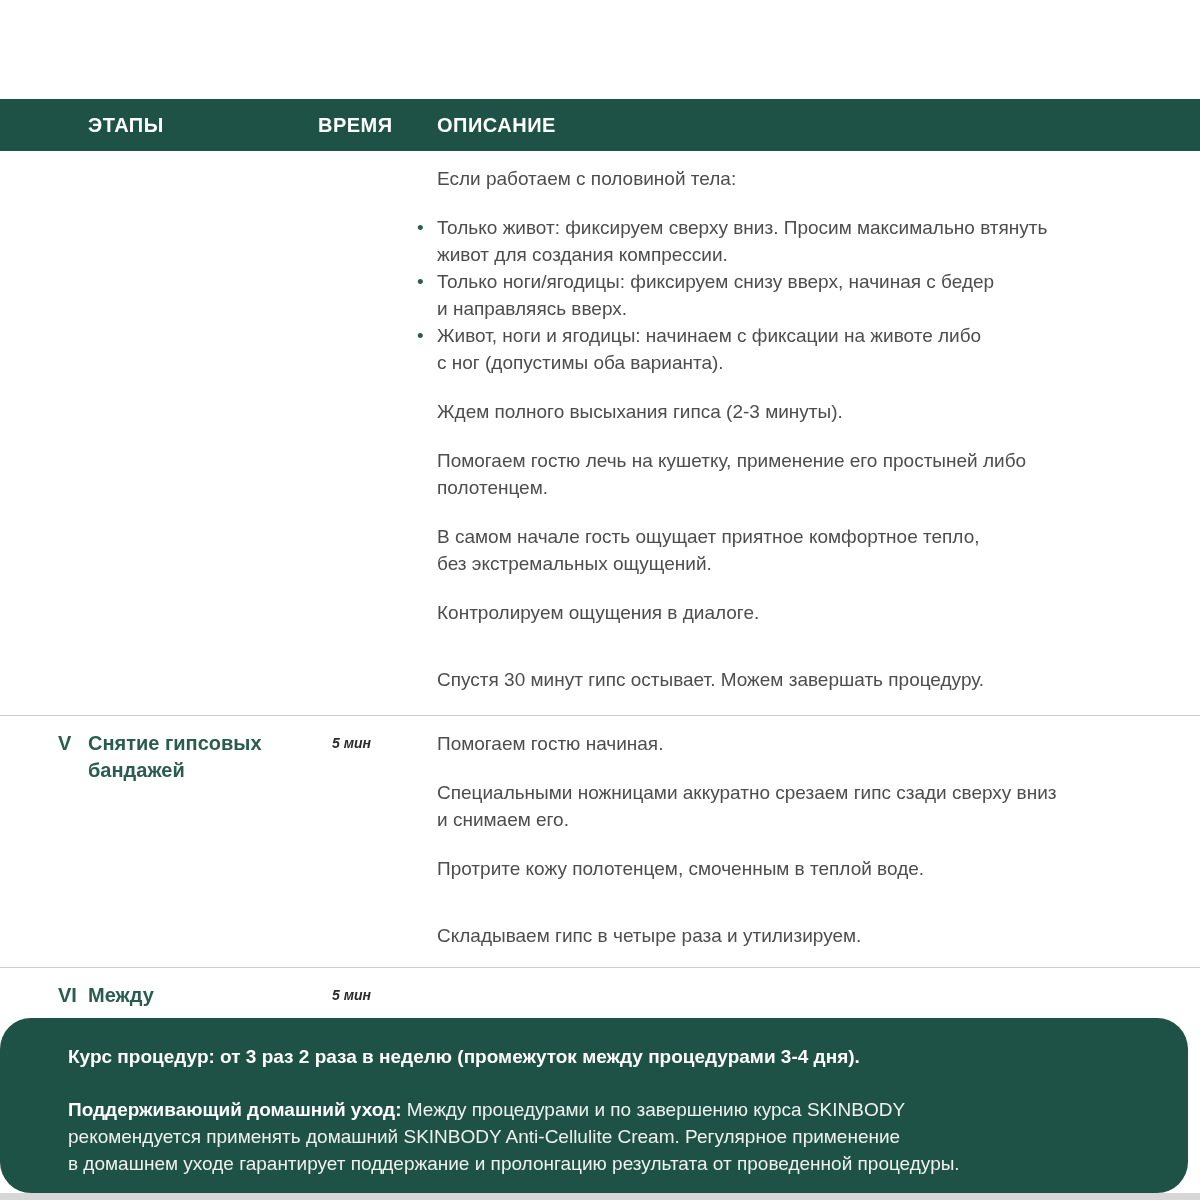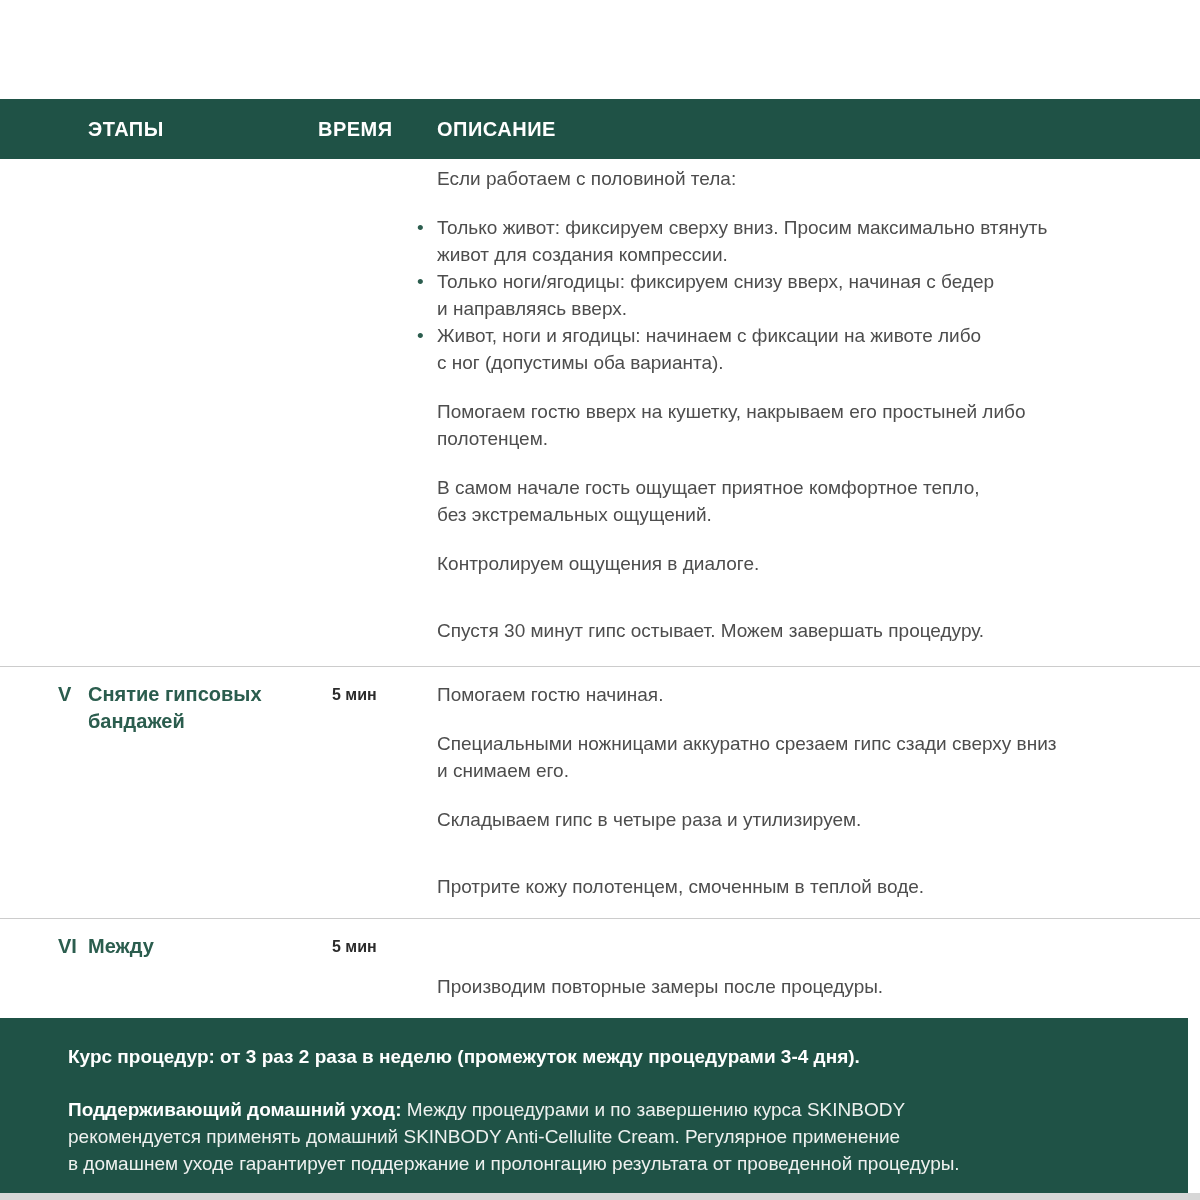--- a/index.html
+++ b/index.html
@@ -16,21 +16,21 @@
   body {
     font-family: "Liberation Sans", "DejaVu Sans", sans-serif;
     width: 1200px; height: 1200px;
     position: relative; overflow: hidden;
     color: var(--text);
   }
   .page { position: absolute; inset: 0; }
 
   
   .header-bar {
-    position: absolute; top: 99px; left: 0; right: 0; height: 60px;
+    position: absolute; top: 99px; left: 0; right: 0; height: 52px;
     background: var(--green);
     display: grid;
     grid-template-columns: 30px 244px 105px 1fr;
     padding: 0 55px 0 58px;
     align-items: center;
   }
   .header-label {
     color: #ffffff; font-size: 20px; font-weight: 700; letter-spacing: 0.5px;
   }
   .header-label.time-h { margin-left: -14px; }
@@ -44,41 +44,42 @@
     padding: 14px 55px 2px 58px;
   }
   .row.bordered { border-top: 1px solid var(--divider); }
   .row.continuation { padding-top: 6px; padding-bottom: 6px; }
 
   .stage-num, .stage-title {
     color: var(--stage-green); font-size: 20px; font-weight: 700;
     line-height: 27px; white-space: pre-line;
   }
   .time-cell {
-    color: var(--time-text); font-size: 16px; font-weight: 700; line-height: 27px;
+    color: var(--time-text); font-size: 14px; font-weight: 700; line-height: 27px; font-style: italic;
   }
   .desc { font-size: 19px; line-height: 27px; color: var(--text); }
   .desc p { margin: 0 0 22px; white-space: pre-line; }
   .desc p:last-child { margin-bottom: 16px; margin-top: 40px; }
   .desc ul { list-style: none; margin: 0 0 22px; padding: 0; }
   .desc li {
     position: relative; line-height: 27px; white-space: pre-line; margin: 0;
   }
   .desc li .dot {
     position: absolute; left: -20px; top: 0;
     color: var(--stage-green); font-size: 19px;
   }
 
   
   .footer {
     position: absolute; top: 1018px; left: 0; right: 12px; height: 175px;
     background: var(--green);
     color: var(--footer-text);
     font-size: 19px; line-height: 27px;
     padding: 25px 60px 0 68px;
+    border-radius: 31px;
   }
   .footer p { margin: 0 0 26px; white-space: pre-line; }
   .footer .bold, .footer b { font-weight: 700; color: #ffffff; }
 
   .bottom-strip {
     position: absolute; top: 1193px; left: 0; right: 0; height: 7px;
     background: var(--bottom-strip);
   }
 </style>
 </head>
@@ -102,40 +103,41 @@
       <div class="desc">
           <p>Если работаем с половиной тела:</p>
           <ul>
             <li><span class="dot">•</span>Только живот: фиксируем сверху вниз. Просим максимально втянуть
 живот для создания компрессии.</li>
             <li><span class="dot">•</span>Только ноги/ягодицы: фиксируем снизу вверх, начиная с бедер
 и направляясь вверх.</li>
             <li><span class="dot">•</span>Живот, ноги и ягодицы: начинаем с фиксации на животе либо
 с ног (допустимы оба варианта).</li>
           </ul>
-          <p>Помогаем гостю вверх на кушетку, накрываем его простыней либо
+          <p>Ждем полного высыхания гипса (2-3 минуты).</p>
+          <p>Помогаем гостю лечь на кушетку, применение его простыней либо
 полотенцем.</p>
           <p>В самом начале гость ощущает приятное комфортное тепло,
 без экстремальных ощущений.</p>
           <p>Контролируем ощущения в диалоге.</p>
           <p>Спустя 30 минут гипс остывает. Можем завершать процедуру.</p>
         </div>
     </div>
 
     <div class="row bordered">
       <div class="stage-num">V</div>
       <div class="stage-title">Снятие гипсовых
 бандажей</div>
       <div class="time-cell">5 мин</div>
       <div class="desc">
           <p>Помогаем гостю начиная.</p>
           <p>Специальными ножницами аккуратно срезаем гипс сзади сверху вниз
 и снимаем его.</p>
+          <p>Протрите кожу полотенцем, смоченным в теплой воде.</p>
           <p>Складываем гипс в четыре раза и утилизируем.</p>
-          <p>Протрите кожу полотенцем, смоченным в теплой воде.</p>
         </div>
     </div>
 
     <div class="row bordered">
       <div class="stage-num">VI</div>
       <div class="stage-title">Между</div>
       <div class="time-cell">5 мин</div>
       <div class="desc">
           <p>Производим повторные замеры после процедуры.</p>
         </div>

